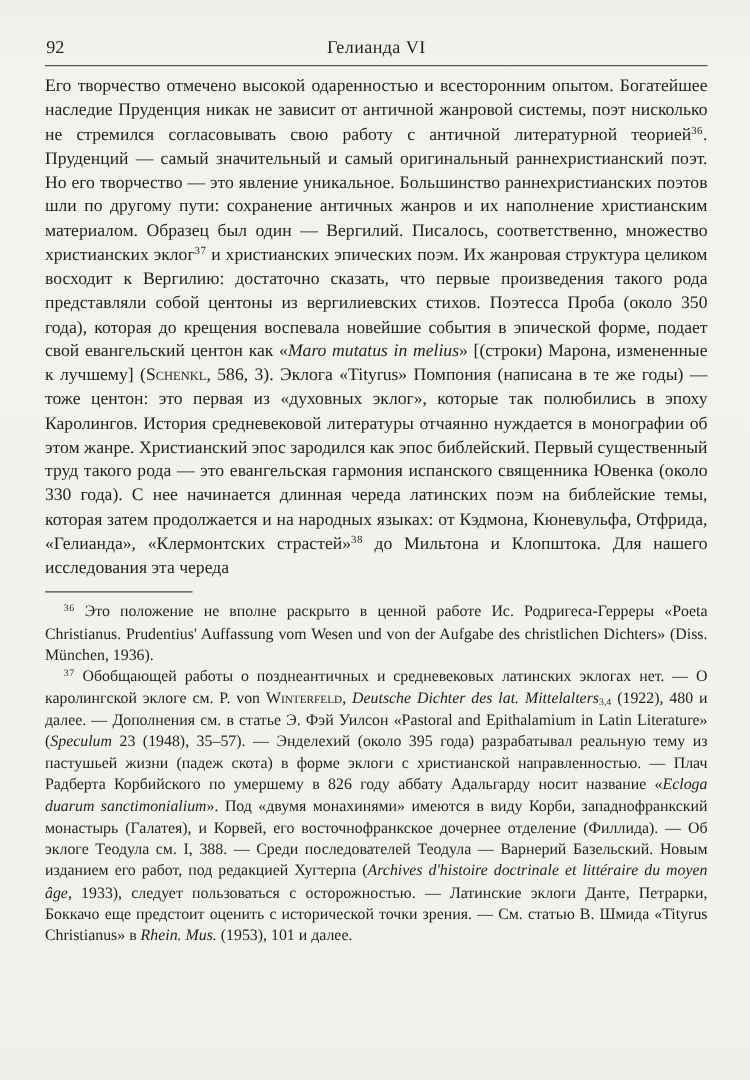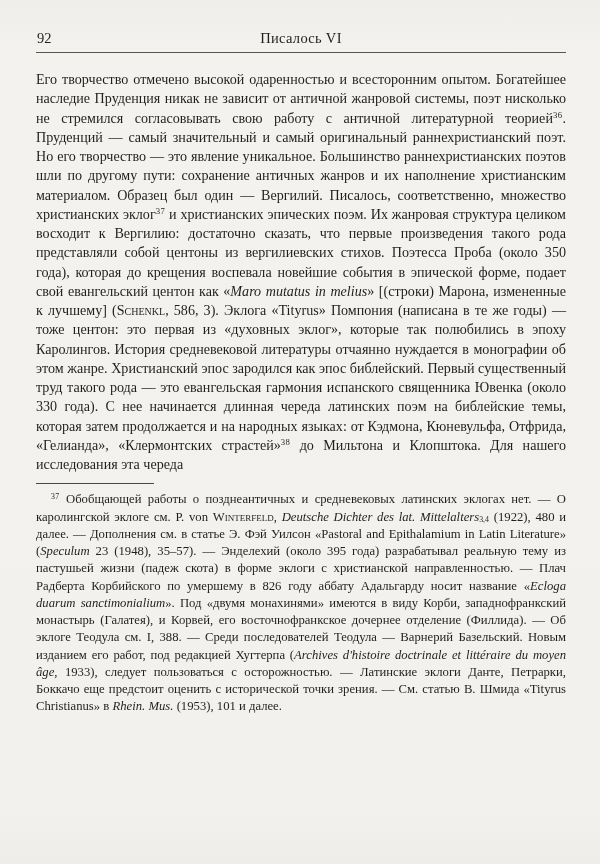--- a/index.html
+++ b/index.html
@@ -18,21 +18,21 @@
   }
   .page-header {
     position: relative;
     height: 18px;
     font-size: 14.5px;
     line-height: 18px;
   }
   .page-num { position: absolute; left: 1px; top: 0; }
   .running-title { position: absolute; left: 0; right: 0; text-align: center; letter-spacing: 0.3px; }
   .header-rule { height: 0; border-top: 1px solid #5a554e; margin-top: 5px; }
-  .body-text { margin-top: 17px; }
+  .body-text { margin-top: 7px; }
   .para {
     margin: 0;
     font-size: 14.1px;
     line-height: 19.25px;
     text-align: justify;
   }
   .footnote-sep { width: 118px; border-top: 1px solid #4a463f; margin-top: 9px; }
   .footnotes { margin-top: 7px; }
   .footnote {
     margin: 0;
@@ -46,28 +46,29 @@
   .it { font-style: italic; }
   .sc { font-variant: small-caps; }
 </style>
 </head>
 <body>
 
 <div class="page">
 
   <header class="page-header">
     <span class="page-num">92</span>
-    <span class="running-title">Писалось VI</span>
+    <span class="running-title">Гелианда VI</span>
   </header>
 
   <div class="header-rule"></div>
 
   <main class="body-text">
     <p class="para"><span>Его творчество отмечено высокой одаренностью и всесторонним опытом. Богатейшее наследие Пруденция никак не зависит от античной жанровой системы, поэт нисколько не стремился согласовывать свою работу с античной литературной теорией</span><sup>36</sup><span>. Пруденций — самый значительный и самый оригинальный раннехристианский поэт. Но его творчество — это явление уникальное. Большинство раннехристианских поэтов шли по другому пути: сохранение античных жанров и их наполнение христианским материалом. Образец был один — Вергилий. Писалось, соответственно, множество христианских эклог</span><sup>37</sup><span> и христианских эпических поэм. Их жанровая структура целиком восходит к Вергилию: достаточно сказать, что первые произведения такого рода представляли собой центоны из вергилиевских стихов. Поэтесса Проба (около 350 года), которая до крещения воспевала новейшие события в эпической форме, подает свой евангельский центон как «</span><span class="it">Maro mutatus in melius</span><span>» [(строки) Марона, измененные к лучшему] (</span><span class="sc">Schenkl</span><span>, 586, 3). Эклога «Tityrus» Помпония (написана в те же годы) — тоже центон: это первая из «духовных эклог», которые так полюбились в эпоху Каролингов. История средневековой литературы отчаянно нуждается в монографии об этом жанре. Христианский эпос зародился как эпос библейский. Первый существенный труд такого рода — это евангельская гармония испанского священника Ювенка (около 330 года). С нее начинается длинная череда латинских поэм на библейские темы, которая затем продолжается и на народных языках: от Кэдмона, Кюневульфа, Отфрида, «Гелианда», «Клермонтских страстей»</span><sup>38</sup><span> до Мильтона и Клопштока. Для нашего исследования эта череда</span></p>
   </main>
 
   <div class="footnote-sep"></div>
 
   <section class="footnotes">
+    <p class="footnote"><sup>36</sup><span> Это положение не вполне раскрыто в ценной работе Ис. Родригеса-Герреры «Poeta Christianus. Prudentius' Auffassung vom Wesen und von der Aufgabe des christlichen Dichters» (Diss. München, 1936).</span></p>
     <p class="footnote"><sup>37</sup><span> Обобщающей работы о позднеантичных и средневековых латинских эклогах нет. — О каролингской эклоге см. P. von </span><span class="sc">Winterfeld</span><span>, </span><span class="it">Deutsche Dichter des lat. Mittelalters</span><sub>3,4</sub><span> (1922), 480 и далее. — Дополнения см. в статье Э. Фэй Уилсон «Pastoral and Epithalamium in Latin Literature» (</span><span class="it">Speculum</span><span> 23 (1948), 35–57). — Энделехий (около 395 года) разрабатывал реальную тему из пастушьей жизни (падеж скота) в форме эклоги с христианской направленностью. — Плач Радберта Корбийского по умершему в 826 году аббату Адальгарду носит название «</span><span class="it">Ecloga duarum sanctimonialium</span><span>». Под «двумя монахинями» имеются в виду Корби, западнофранкский монастырь (Галатея), и Корвей, его восточнофранкское дочернее отделение (Филлида). — Об эклоге Теодула см. I, 388. — Среди последователей Теодула — Варнерий Базельский. Новым изданием его работ, под редакцией Хугтерпа (</span><span class="it">Archives d'histoire doctrinale et littéraire du moyen âge</span><span>, 1933), следует пользоваться с осторожностью. — Латинские эклоги Данте, Петрарки, Боккачо еще предстоит оценить с исторической точки зрения. — См. статью В. Шмида «Tityrus Christianus» в </span><span class="it">Rhein. Mus.</span><span> (1953), 101 и далее.</span></p>
   </section>
 
 </div>
 
 </body></html>

